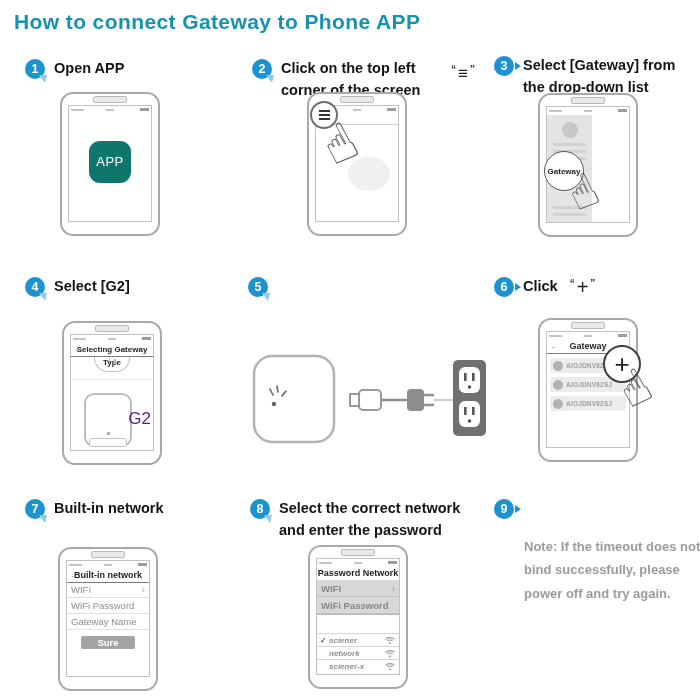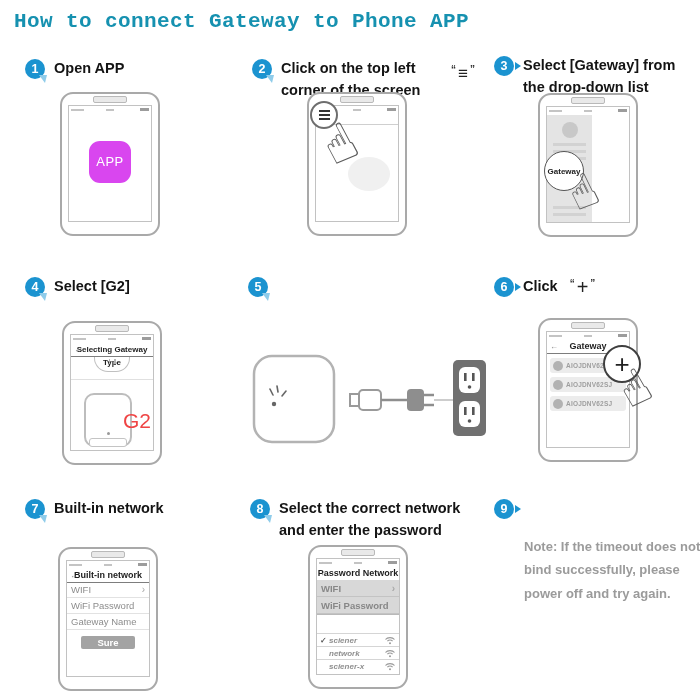--- a/index.html
+++ b/index.html
@@ -1,19 +1,19 @@
 <!DOCTYPE html>
 <html><head>
 <meta charset="utf-8">
 <style>
   html,body{margin:0;padding:0;width:700px;height:700px;background:#fff;overflow:hidden;
     font-family:"Liberation Sans",sans-serif;}
   .canvas{position:relative;width:700px;height:700px;}
 
-  .title{position:absolute;left:14px;top:10px;font-family:Liberation Mono, monospace;
+  .title{position:absolute;left:14px;top:10px;font-family:Liberation Sans, sans-serif;
     font-weight:bold;font-size:21px;color:#1691b0;letter-spacing:.4px;}
 
   .step{position:absolute;}
   .s1{left:25px;top:58px;width:215px;height:210px;}
   .s2{left:252px;top:58px;width:235px;height:210px;}
   .s3{left:494px;top:55px;width:206px;height:215px;}
   .s4{left:25px;top:276px;width:215px;height:215px;}
   .s5{left:248px;top:276px;width:240px;height:215px;}
   .s6{left:494px;top:276px;width:206px;height:215px;}
   .s7{left:25px;top:498px;width:215px;height:200px;}
@@ -42,21 +42,21 @@
   .screen{position:absolute;top:11px;left:6px;right:6px;bottom:12px;border:1px solid #c2c2c2;}
   .sm{position:absolute;background:#c4c4c4;}
   .sm1{left:2px;top:3px;width:13px;height:2px;}
   .sm2{left:50%;margin-left:-4px;top:3px;width:8px;height:2px;}
   .sm3{right:2px;top:2px;width:9px;height:3px;background:#9c9c9c;}
 
   .hand{position:absolute;font-family:"DejaVu Sans",sans-serif;color:#5a5a5a;line-height:1;z-index:5;}
 
   
   .app-icon{position:absolute;top:50%;left:50%;transform:translate(-50%,-55%);width:42px;height:42px;
-    background:#d946ef;border-radius:11px;color:#fff;font-size:13px;letter-spacing:.5px;
+    background:#0f766e;border-radius:11px;color:#fff;font-size:13px;letter-spacing:.5px;
     display:flex;align-items:center;justify-content:center;}
 
   
   .appbar{position:absolute;top:8px;left:0;right:0;height:10px;border-bottom:1px solid #cfcfcf;}
   .burger-circle{position:absolute;top:-5px;left:-6px;width:24px;height:24px;border:2px solid #6e6e6e;
     border-radius:50%;background:#fff;display:flex;flex-direction:column;justify-content:center;
     align-items:center;gap:2px;z-index:4;}
   .bb{width:11px;height:2px;background:#333;}
   .shadow-blob{position:absolute;bottom:30px;right:8px;width:42px;height:34px;background:#f0f0f0;border-radius:50%;}
 
@@ -77,21 +77,21 @@
   
   .partial{position:absolute;top:22px;left:50%;transform:translateX(-50%);width:36px;height:15px;
     border:1.5px solid #c0c0c0;border-top:none;border-radius:0 0 14px 14px;
     display:flex;justify-content:center;gap:4px;padding-top:2px;box-sizing:border-box;}
   .tick{width:1.5px;height:5px;background:#b5b5b5;}
   .divider4{position:absolute;top:44px;left:0;right:0;border-top:1px solid #e0e0e0;}
   .g2dev{position:absolute;top:58px;left:13px;width:44px;height:50px;border:2px solid #bdbdbd;border-radius:10px;}
   .g2dot{position:absolute;bottom:10px;left:50%;margin-left:-1.5px;width:3px;height:3px;border-radius:50%;background:#9a9a9a;}
   .g2base{position:absolute;bottom:-2px;left:3px;right:3px;height:7px;border:1.5px solid #c4c4c4;
     border-radius:3px;background:#fff;}
-  .g2label{position:absolute;top:74px;right:2px;font-size:21px;color:#ef4444;}
+  .g2label{position:absolute;top:74px;right:2px;font-size:17px;color:#4c1d95;}
 
   
   .grows{position:absolute;top:22px;left:0;right:0;}
   .grow{height:15px;background:#ececec;border-radius:3px;margin:4px 3px;display:flex;align-items:center;
     padding:0 3px;gap:3px;}
   .gicon{width:10px;height:10px;border-radius:50%;background:#b2b2b2;flex:0 0 auto;}
   .gtext{font-size:6.5px;color:#9e9e9e;font-weight:bold;letter-spacing:.2px;}
   .plus-circle{position:absolute;top:13px;right:-12px;width:34px;height:34px;background:#fff;
     border:2px solid #3f3f3f;border-radius:50%;display:flex;align-items:center;justify-content:center;
     font-size:26px;font-weight:300;color:#222;z-index:4;}

